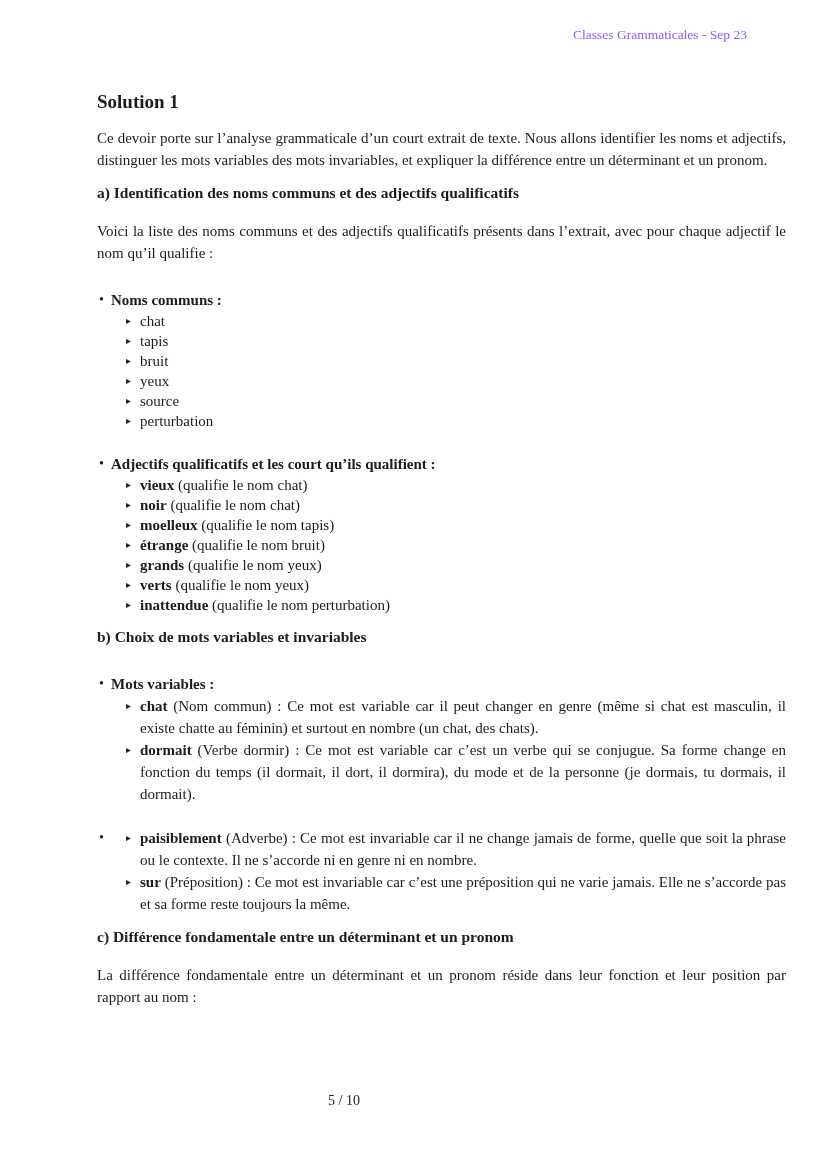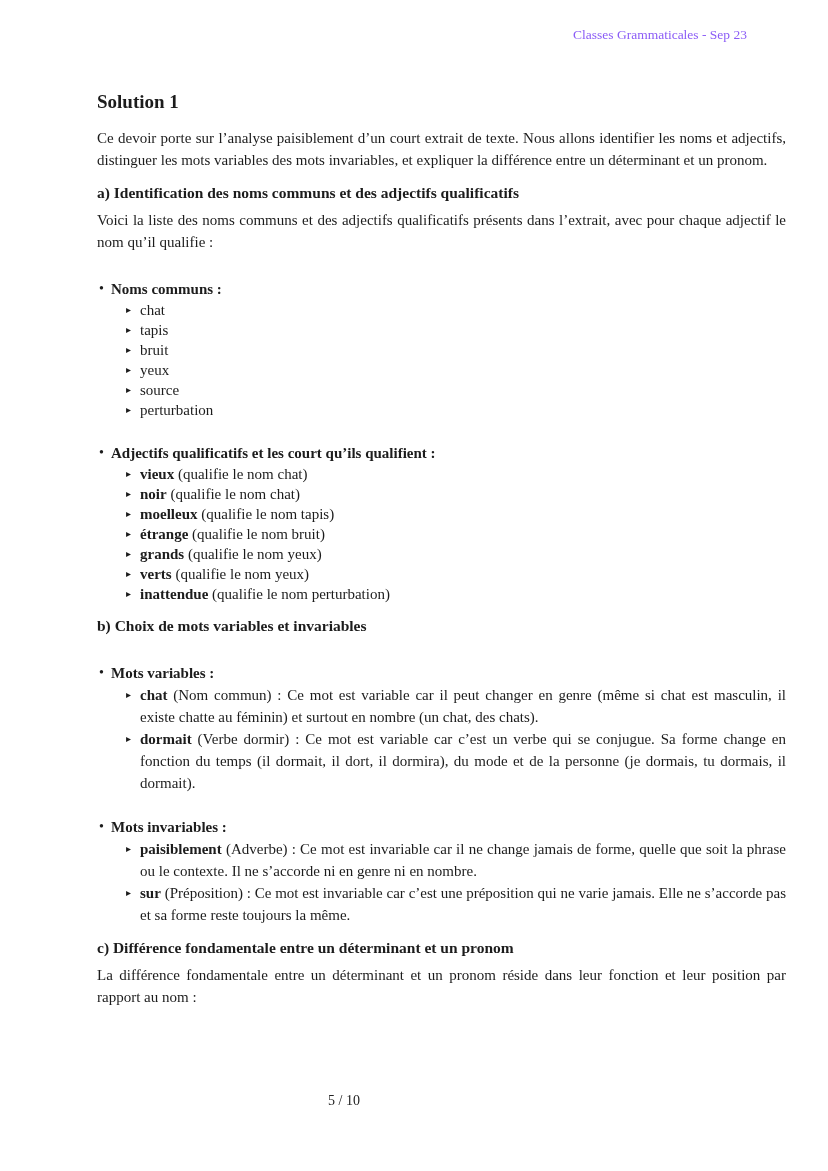--- a/index.html
+++ b/index.html
@@ -38,21 +38,21 @@
     margin: 13px 0 0 0;
     text-align: justify;
   }
   h2.sub-heading {
     font-size: 15.5px;
     line-height: 22px;
     margin: 11px 0 0 0;
     font-weight: bold;
   }
   p.lead {
-    margin-top: 5px;
+    margin-top: 16px;
   }
   ul.top-list {
     list-style: none;
     margin: 25px 0 11px 0;
     padding: 0;
   }
   ul.top-list > li {
     position: relative;
     padding-left: 14px;
     font-size: 15px;
@@ -112,21 +112,21 @@
 </style>
 </head>
 <body>
 
 <div class="running-header">Classes Grammaticales - Sep 23</div>
 
 <div class="content">
 
   <h1 class="doc-title">Solution 1</h1>
 
-  <p class="para">Ce devoir porte sur l’analyse paisiblement d’un court extrait de texte. Nous allons identifier les noms et adjectifs, distinguer les mots variables des mots invariables, et expliquer la différence entre un déterminant et un pronom.</p>
+  <p class="para">Ce devoir porte sur l’analyse grammaticale d’un court extrait de texte. Nous allons identifier les noms et adjectifs, distinguer les mots variables des mots invariables, et expliquer la différence entre un déterminant et un pronom.</p>
 
   <h2 class="sub-heading">a) Identification des noms communs et des adjectifs qualificatifs</h2>
   <p class="para lead">Voici la liste des noms communs et des adjectifs qualificatifs présents dans l’extrait, avec pour chaque adjectif le nom qu’il qualifie :</p>
 
   <ul class="top-list">
     <li>
       <span class="bullet">•</span>
       <div class="group-label">Noms communs :</div>
       <ul class="sub-list">
         <li><span class="tri">▸</span><span>chat</span></li>
@@ -158,21 +158,20 @@
     <li>
       <span class="bullet">•</span>
       <div class="group-label">Mots variables :</div>
       <ul class="sub-list wide">
         <li><span class="tri">▸</span><span class="term">chat</span><span> (Nom commun) : Ce mot est variable car il peut changer en genre (même si chat est masculin, il existe chatte au féminin) et surtout en nombre (un chat, des chats).</span></li>
         <li><span class="tri">▸</span><span class="term">dormait</span><span> (Verbe dormir) : Ce mot est variable car c’est un verbe qui se conjugue. Sa forme change en fonction du temps (il dormait, il dort, il dormira), du mode et de la personne (je dormais, tu dormais, il dormait).</span></li>
       </ul>
     </li>
     <li>
       <span class="bullet">•</span>
-      <div class="group-label">Mots invariables :</div>
       <ul class="sub-list wide">
         <li><span class="tri">▸</span><span class="term">paisiblement</span><span> (Adverbe) : Ce mot est invariable car il ne change jamais de forme, quelle que soit la phrase ou le contexte. Il ne s’accorde ni en genre ni en nombre.</span></li>
         <li><span class="tri">▸</span><span class="term">sur</span><span> (Préposition) : Ce mot est invariable car c’est une préposition qui ne varie jamais. Elle ne s’accorde pas et sa forme reste toujours la même.</span></li>
       </ul>
     </li>
   </ul>
 
   <h2 class="sub-heading">c) Différence fondamentale entre un déterminant et un pronom</h2>
   <p class="para lead">La différence fondamentale entre un déterminant et un pronom réside dans leur fonction et leur position par rapport au nom :</p>
 

